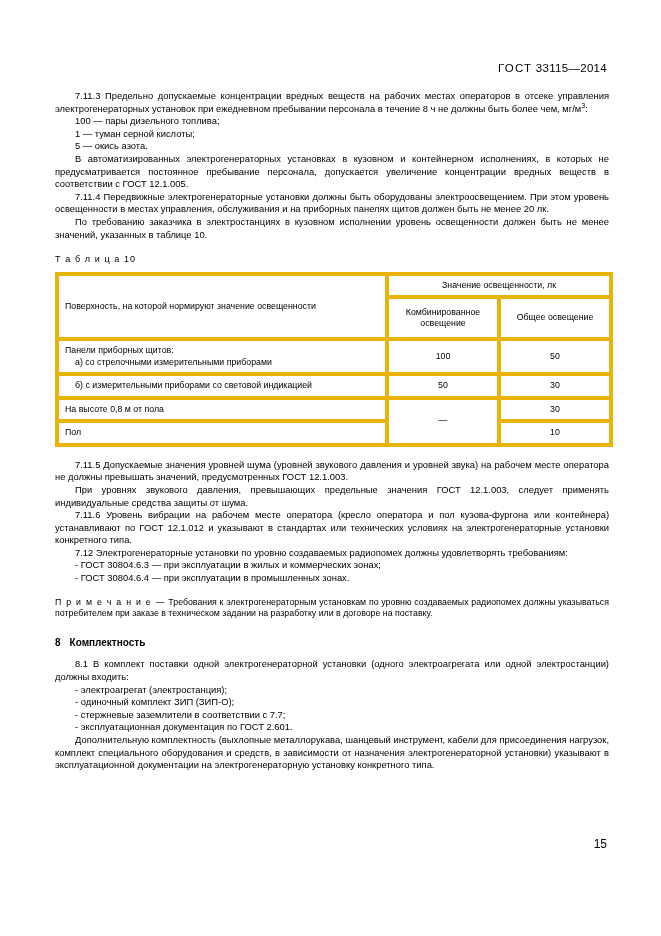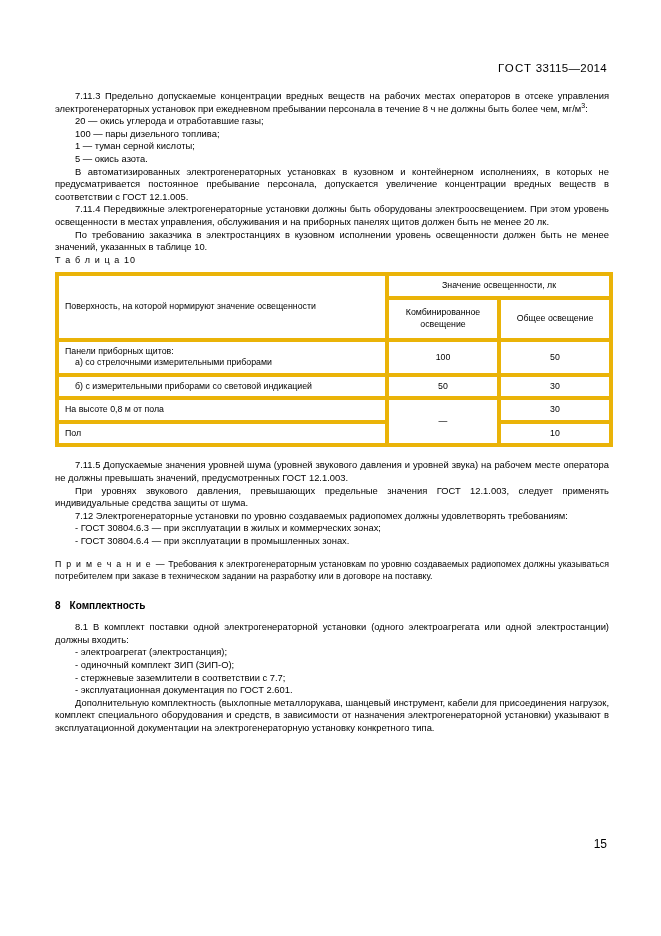--- a/index.html
+++ b/index.html
@@ -47,21 +47,21 @@
   }
   .indent {
     text-indent: 20px;
   }
   .gap-m { margin-top: 9px; }
   .gap-l { margin-top: 12px; }
   .listline {
     text-indent: 20px;
   }
   .table-caption {
-    margin-top: 0;
+    margin-top: 12px;
     font-size: 9px;
     letter-spacing: 1.1px;
   }
   table.gost {
     margin-top: 6px;
     border-collapse: collapse;
     width: 554px;
     font-size: 8.8px;
     table-layout: fixed;
   }
@@ -126,21 +126,20 @@
 
   <div class="header">
     <span class="gost-word">ГОСТ</span>
     <span>33115—2014</span>
   </div>
 
   <div class="content">
 
     <p class="indent"><span>7.11.3  Предельно допускаемые концентрации вредных веществ на рабочих местах операторов в отсеке управления электрогенераторных установок при ежедневном пребывании персонала в течение 8 ч не должны быть более чем, мг/м</span><sup>3</sup><span>:</span></p>
 
-    <p class="listline">20 — окись углерода и отработавшие газы;</p>
     <p class="listline">100 — пары дизельного топлива;</p>
     <p class="listline">1 — туман серной кислоты;</p>
     <p class="listline">5 — окись азота.</p>
 
     <p class="indent">В автоматизированных электрогенераторных установках в кузовном и контейнерном исполнениях, в которых не предусматривается постоянное пребывание персонала, допускается увеличение концентрации вредных веществ в соответствии с ГОСТ 12.1.005.</p>
 
     <p class="indent">7.11.4  Передвижные электрогенераторные установки должны быть оборудованы электроосвещением. При этом уровень освещенности в местах управления, обслуживания и на приборных панелях щитов должен быть не менее 20 лк.</p>
 
     <p class="indent">По требованию заказчика в электростанциях в кузовном исполнении уровень освещенности должен быть не менее значений, указанных в таблице 10.</p>
 
@@ -187,20 +186,21 @@
           <td class="surface">Пол</td>
           <td class="num">10</td>
         </tr>
       </tbody>
     </table>
 
     <p class="indent gap-l">7.11.5  Допускаемые значения уровней шума (уровней звукового давления и уровней звука) на рабочем месте оператора не должны превышать значений, предусмотренных ГОСТ 12.1.003.</p>
 
     <p class="indent">При уровнях звукового давления, превышающих предельные значения ГОСТ 12.1.003, следует применять индивидуальные средства защиты от шума.</p>
 
+    <p class="indent">7.11.6  Уровень вибрации на рабочем месте оператора (кресло оператора и пол кузова-фургона или контейнера) устанавливают по ГОСТ 12.1.012 и указывают в стандартах или технических условиях на электрогенераторные установки конкретного типа.</p>
 
     <p class="indent">7.12  Электрогенераторные установки по уровню создаваемых радиопомех должны удовлетворять требованиям:</p>
 
     <p class="listline">- ГОСТ 30804.6.3 — при эксплуатации в жилых и коммерческих зонах;</p>
     <p class="listline">- ГОСТ 30804.6.4 — при эксплуатации в промышленных зонах.</p>
 
     <p class="note"><span class="note-label">П р и м е ч а н и е —</span><span> Требования к электрогенераторным установкам по уровню создаваемых радиопомех должны указываться потребителем при заказе в техническом задании на разработку или в договоре на поставку.</span></p>
 
     <div class="section-title">
       <span class="num">8</span><span>Комплектность</span>

